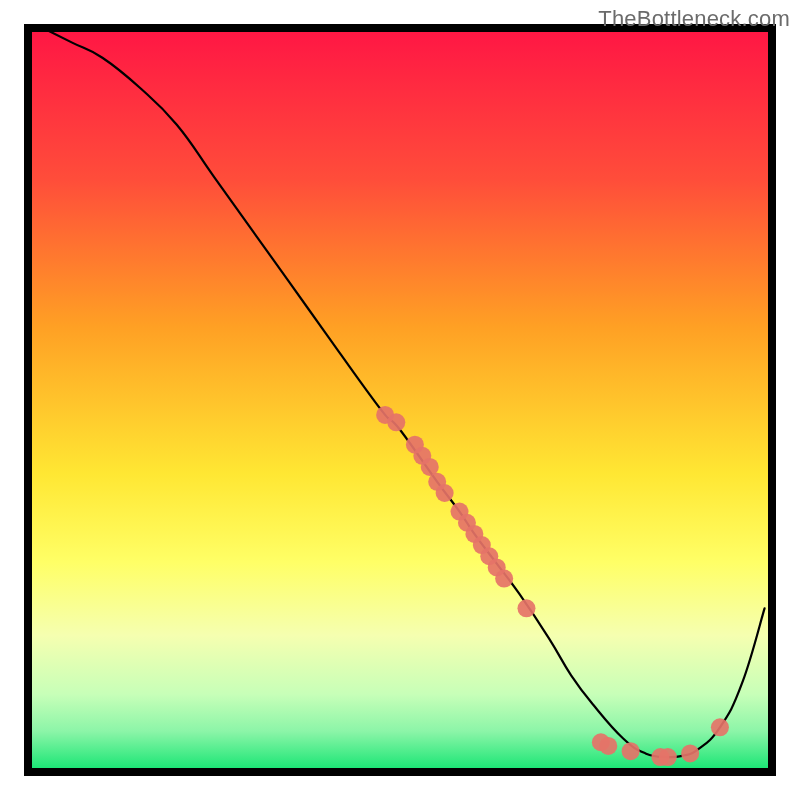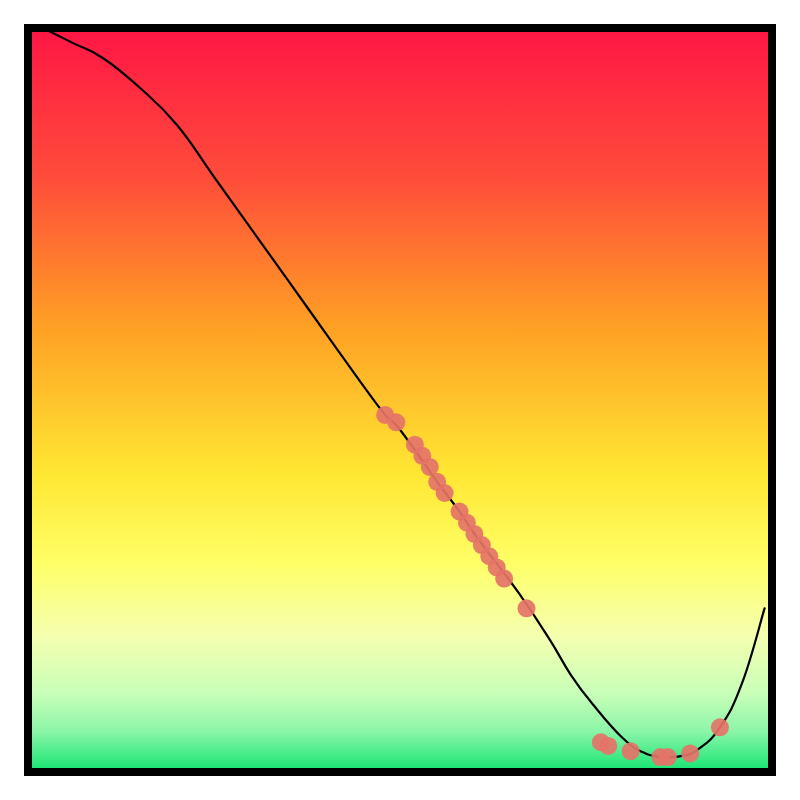--- a/index.html
+++ b/index.html
@@ -29,20 +29,21 @@
   svg.plot {
     position: absolute;
     left: 0;
     top: 0;
   }
 </style>
 </head>
 <body>
 
 <div class="wrap">
+  <div class="watermark">TheBottleneck.com</div>
   <svg class="plot" width="800" height="800" viewBox="0 0 800 800" preserveAspectRatio="none">
     <defs>
       <linearGradient id="bg-grad" x1="0" y1="0" x2="0" y2="1">
           <stop offset="0%" stop-color="#ff1744"></stop>
           <stop offset="20%" stop-color="#ff4d3a"></stop>
           <stop offset="40%" stop-color="#ffa024"></stop>
           <stop offset="60%" stop-color="#ffe733"></stop>
           <stop offset="72%" stop-color="#ffff66"></stop>
           <stop offset="82%" stop-color="#f5ffb0"></stop>
           <stop offset="90%" stop-color="#c7ffb8"></stop>

